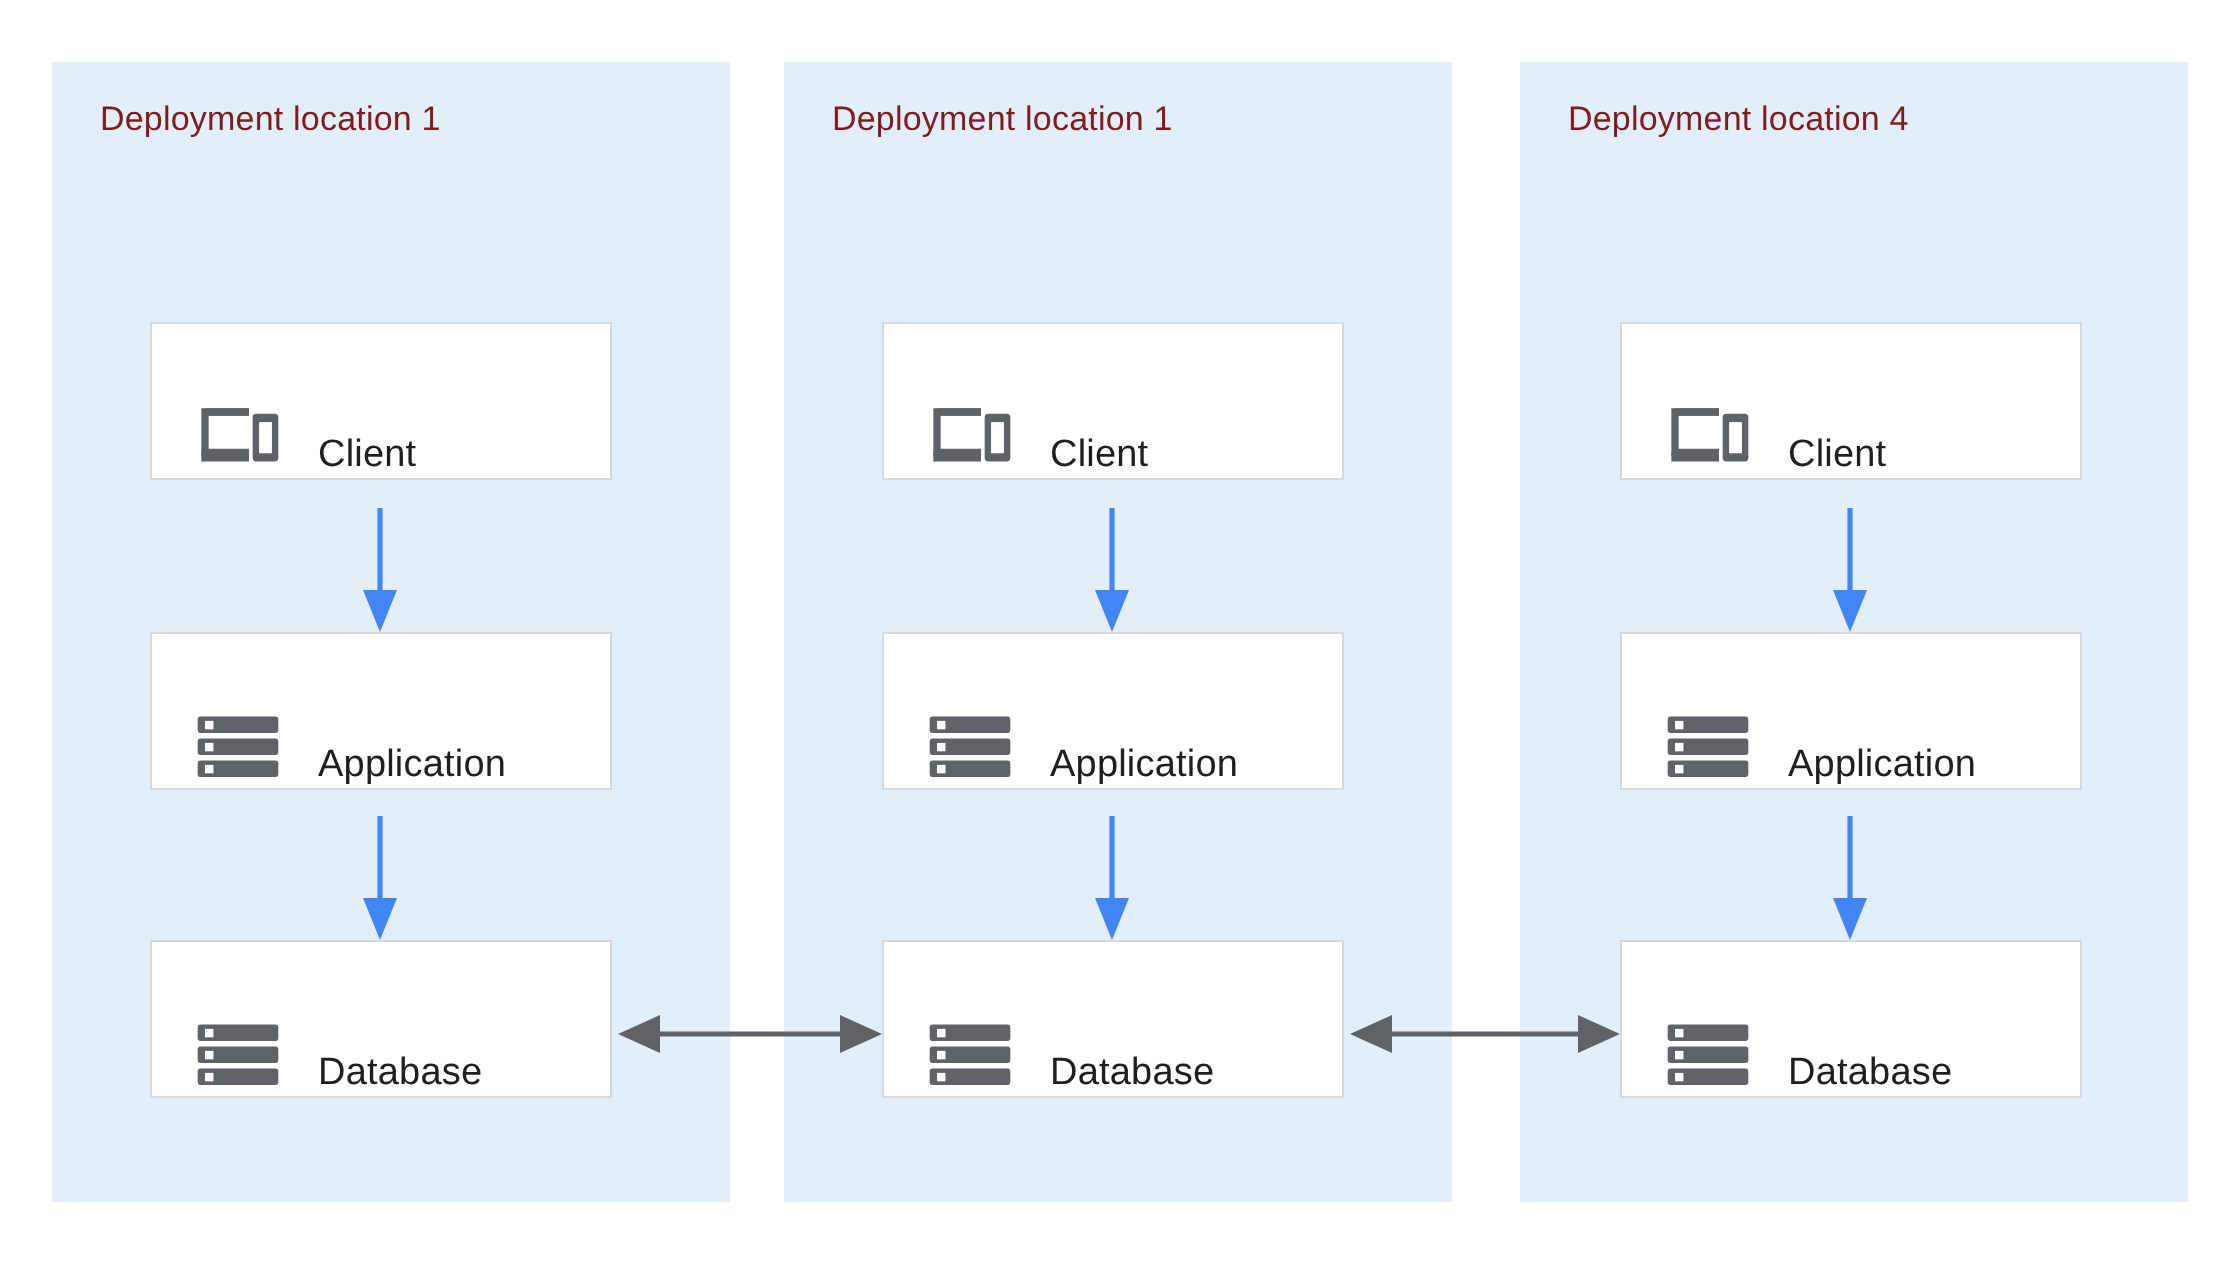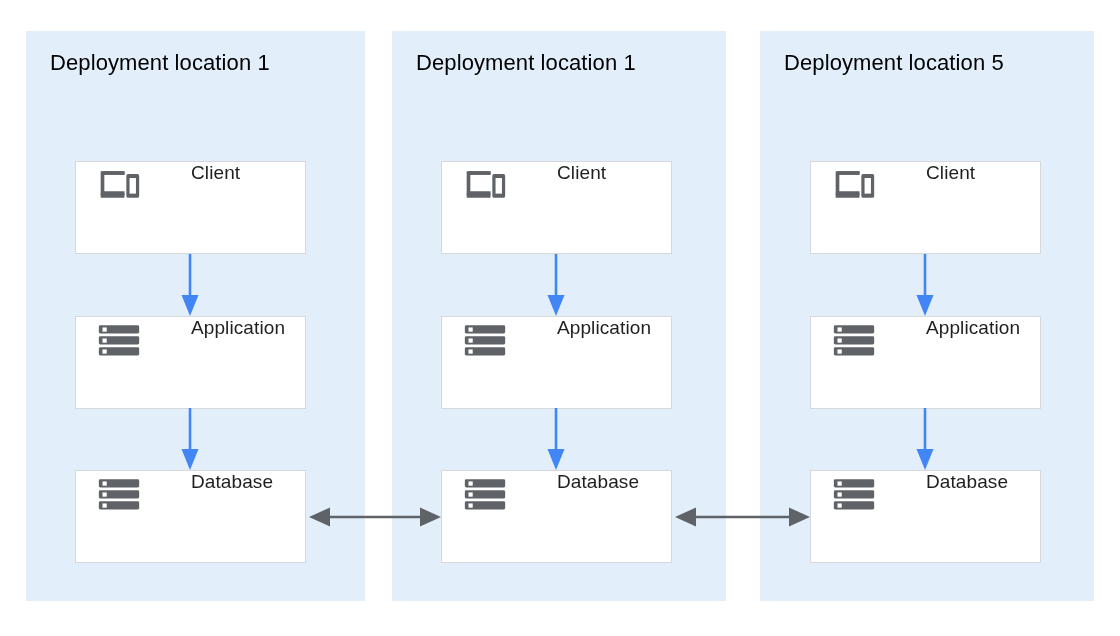--- a/index.html
+++ b/index.html
@@ -22,34 +22,33 @@
   .zone {
     position: absolute;
     top: 31px;
     height: 570px;
     background: #e3eefb;
   }
   .zone-title {
     position: absolute;
     top: 19px;
     left: 24px;
-    font-size: 22px;
-    color: #000000;
+    font-size: 17px;
+    color: #7f1d1d;
     letter-spacing: 0.1px;
     white-space: nowrap;
   }
   .node {
     position: absolute;
     background: #ffffff;
     border: 1px solid #d6d9dc;
     box-sizing: border-box;
     display: flex;
-    align-items: flex-start;
-    height: 93px;
-    gap: 32px;
+    align-items: flex-end;
+    height: 79px;
   }
   .node-icon {
     flex: 0 0 auto;
     width: 44px;
     height: 44px;
     margin-left: 21px;
     margin-right: 18px;
     display: block;
   }
   .node-label {
@@ -165,21 +164,21 @@
       <rect x="6" y="11.4" width="4.6" height="4.6" fill="#ffffff"></rect>
       <rect x="2" y="21" width="44" height="9" rx="1.6" fill="#5f6368"></rect>
       <rect x="6" y="23.4" width="4.6" height="4.6" fill="#ffffff"></rect>
       <rect x="2" y="33" width="44" height="9" rx="1.6" fill="#5f6368"></rect>
       <rect x="6" y="35.4" width="4.6" height="4.6" fill="#ffffff"></rect>
     </svg>
     <span class="node-label">Database</span>
   </div>
 
   <div class="zone" style="left:760px; width:334px;">
-    <div class="zone-title">Deployment location 5</div>
+    <div class="zone-title">Deployment location 4</div>
   </div>
 
   <div class="node" style="left:810px; top:161px; width:231px;">
     <svg class="node-icon" viewBox="0 0 48 48">
       <path d="M4 10 h26 v4 h-22 v18 h22 v4 h-26 z" fill="#5f6368"></path>
       <rect x="4" y="34" width="26" height="5" fill="#5f6368"></rect>
       <rect x="6" y="10" width="24" height="4" fill="#5f6368"></rect>
       <path d="M34 13 h10 a2 2 0 0 1 2 2 v22 a2 2 0 0 1 -2 2 h-10 a2 2 0 0 1 -2 -2 v-22 a2 2 0 0 1 2 -2 z" fill="#5f6368"></path>
       <rect x="35.5" y="17.5" width="7" height="17" fill="#ffffff"></rect>
     </svg>

